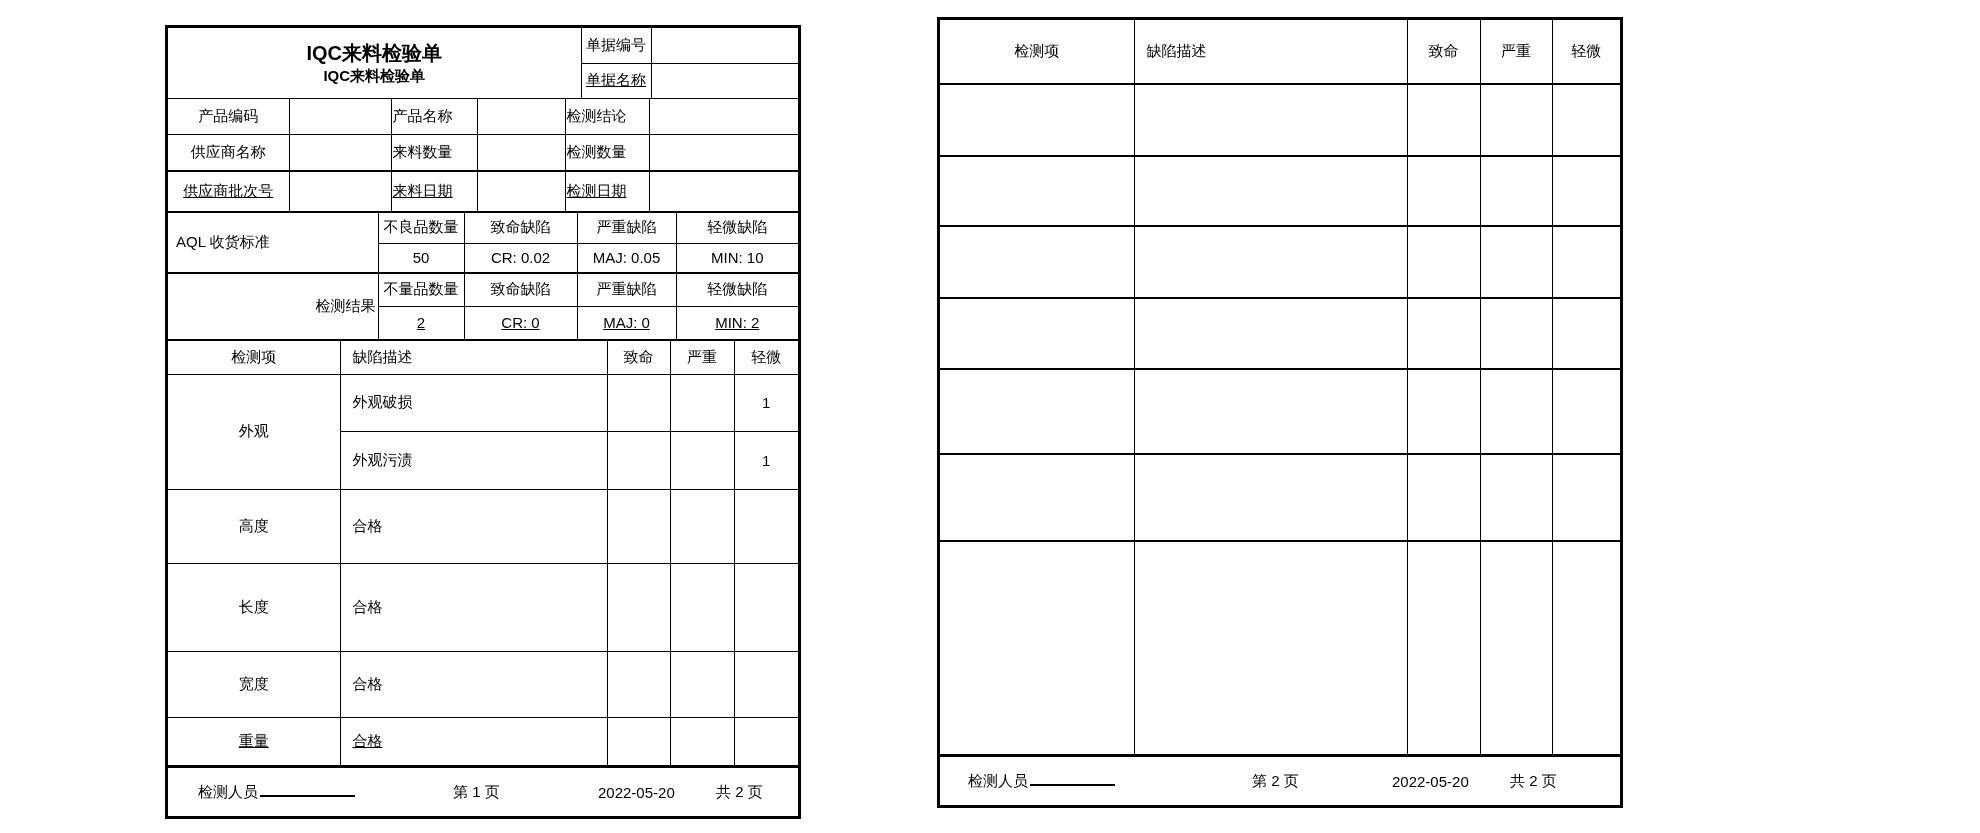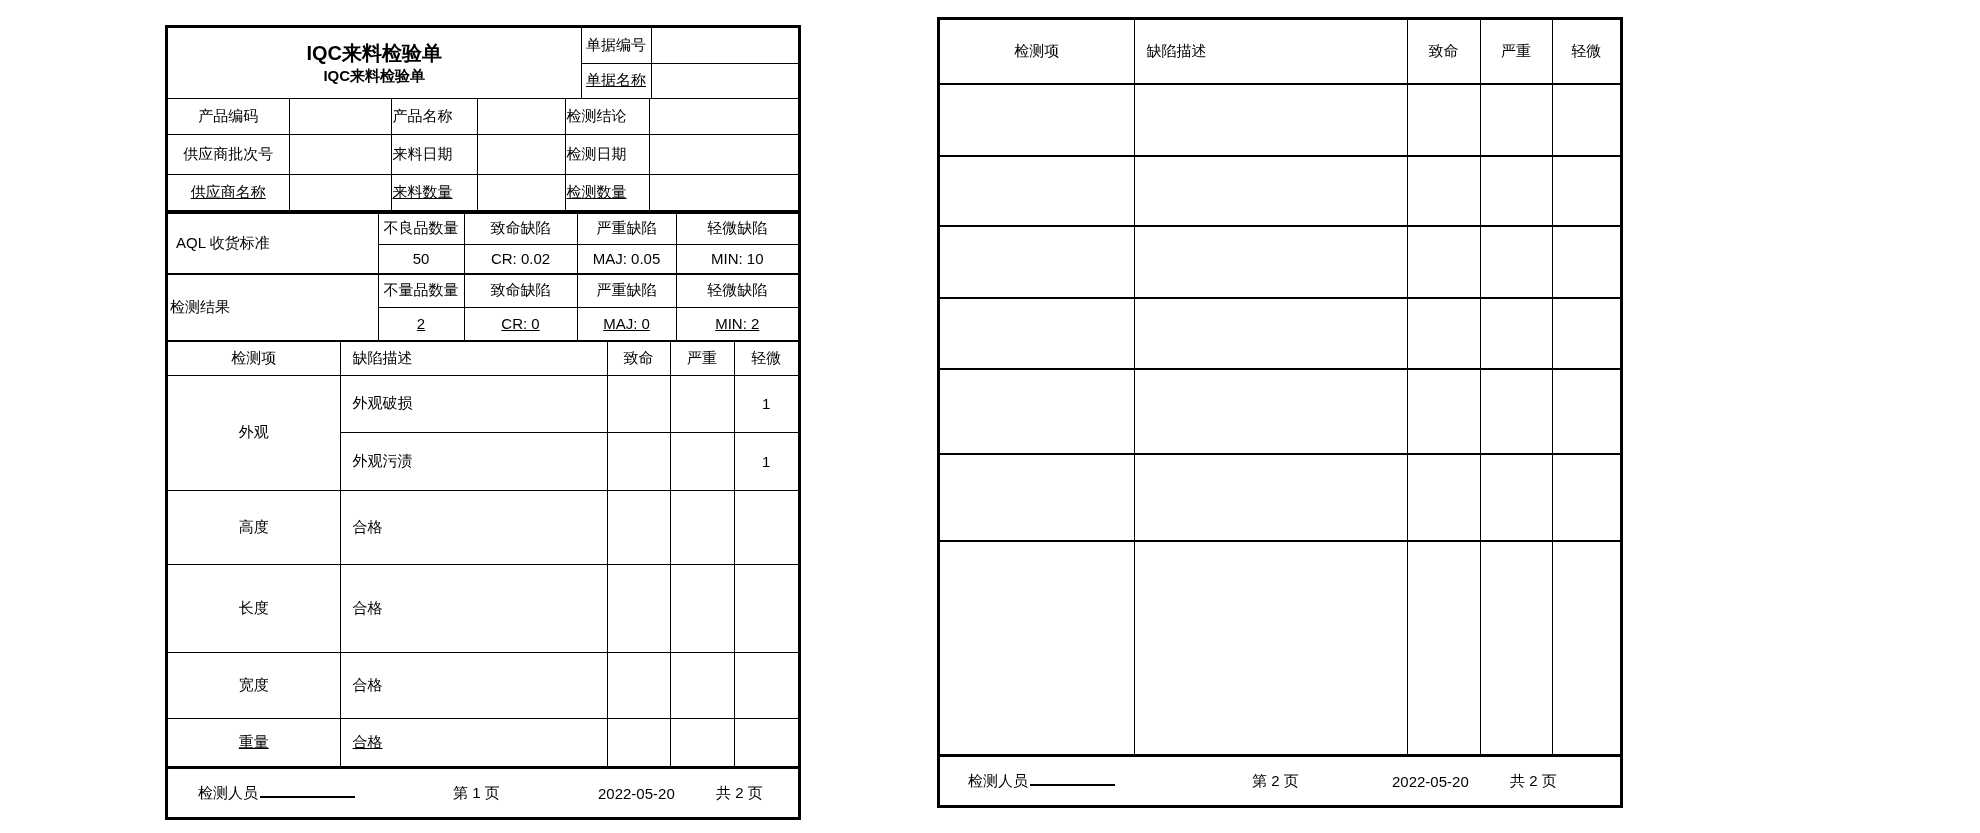--- a/index.html
+++ b/index.html
@@ -28,21 +28,21 @@
   .form-title{font-size:15px;font-weight:bold;line-height:22px;}
   .doc-label{text-align:center;}
 
   
   .lab-c{text-align:center;}
   .lab-l{text-align:left;padding:8px 1px !important;}
   .val{text-align:left;}
 
   
   .aql-label{text-align:left;padding-left:8px !important;}
-  .result-label{text-align:left;}
+  .result-label{text-align:right;}
   .cell-c{text-align:center;}
 
   
   .dt-item{text-align:center;margin-top:12px;}
   .dt-desc{text-align:left;padding-left:12px !important;}
   .dt-num{text-align:center;}
   .hdr-row td{border-bottom:2px solid #000;}
   .grp-row td{border-top:2px solid #000;}
 
   
@@ -97,35 +97,35 @@
       </colgroup>
     <tbody>
         <tr style="height:23px">
       <td class="lab-c">产品编码</td>
       <td class="val"></td>
       <td class="lab-l">产品名称</td>
       <td class="val"></td>
       <td class="lab-l">检测结论</td>
       <td class="val"></td>
     </tr>
-    <tr style="height:40px">
-      <td class="lab-c">供应商批次号</td>
-      <td class="val"></td>
-      <td class="lab-l">来料日期</td>
-      <td class="val"></td>
-      <td class="lab-l">检测日期</td>
-      <td class="val"></td>
-    </tr>
     <tr style="height:33px">
       <td class="lab-c" style="border-bottom:2px solid #000">供应商名称</td>
       <td class="val" style="border-bottom:2px solid #000"></td>
       <td class="lab-l" style="border-bottom:2px solid #000">来料数量</td>
       <td class="val" style="border-bottom:2px solid #000"></td>
       <td class="lab-l" style="border-bottom:2px solid #000">检测数量</td>
       <td class="val" style="border-bottom:2px solid #000"></td>
+    </tr>
+    <tr style="height:40px">
+      <td class="lab-c">供应商批次号</td>
+      <td class="val"></td>
+      <td class="lab-l">来料日期</td>
+      <td class="val"></td>
+      <td class="lab-l">检测日期</td>
+      <td class="val"></td>
     </tr>
   </tbody>
     </table>
 
   <table class="blk sep2">
     <colgroup>
         <col style="width:210px">
         <col style="width:86px">
         <col style="width:113px">
         <col style="width:99px">

